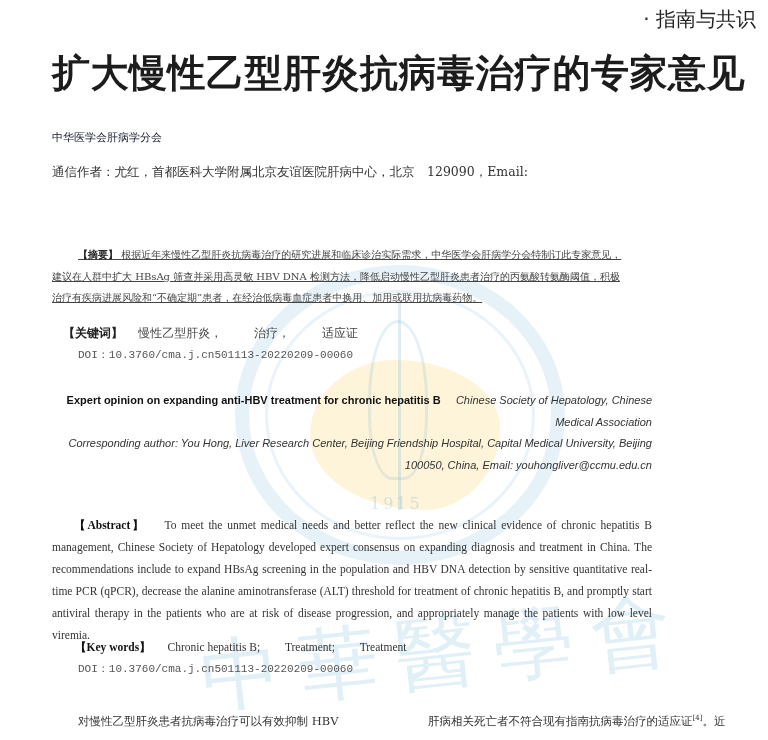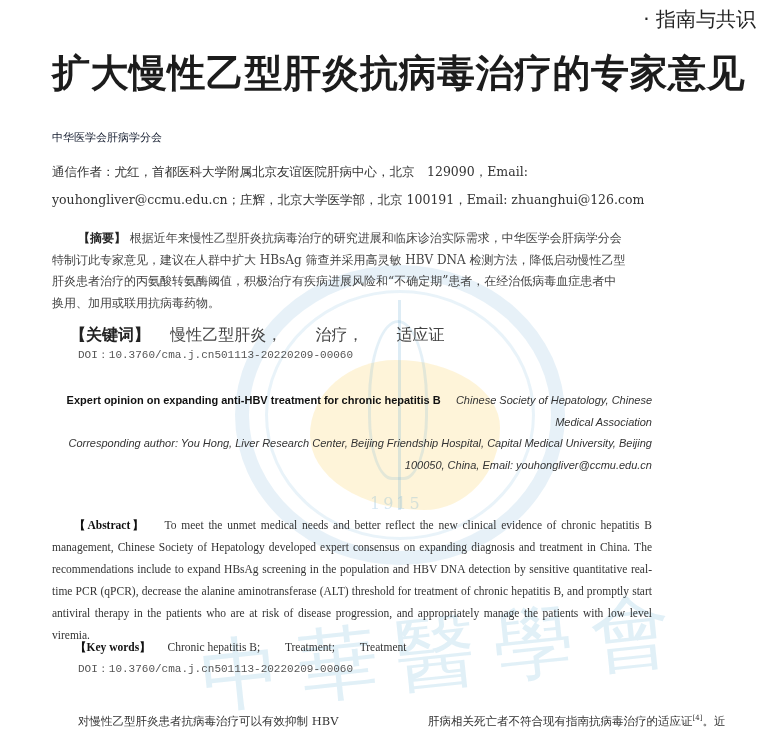--- a/index.html
+++ b/index.html
@@ -66,28 +66,29 @@
     }
     .authors-zh {
       position: absolute; left: 52px; top: 130px;
       font-size: 11px; color: #0f172a;
     }
     .corr-zh {
       position: absolute; left: 52px; top: 158px; width: 640px;
       font-size: 12.5px; color: #333; line-height: 28px;
     }
     .abstract-zh {
-      position: absolute; left: 52px; top: 228px; width: 575px;
-      font-size: 12px; color: #444; line-height: 21.5px;
+      position: absolute; left: 52px; top: 244px; width: 575px;
+      font-size: 10px; color: #444; line-height: 21.5px;
       text-indent: 26px;
+      text-decoration: underline;
     }
     .label-zh { font-weight: bold; color: #222; }
     .kw-zh {
-      position: absolute; left: 70px; top: 325px;
-      font-size: 16px; color: #444;
+      position: absolute; left: 63px; top: 325px;
+      font-size: 12px; color: #444;
     }
     .kw-zh span.item { margin-right: 28px; }
     .doi {
       position: absolute; left: 78px; top: 347px;
       font-size: 11px; color: #555;
       font-family: Liberation Mono, monospace;
     }
     .en-block {
       position: absolute; left: 52px; top: 390px; width: 600px;
       font-size: 11px; color: #333; line-height: 21.5px;
@@ -134,21 +135,20 @@
   <div class="wm wm-calli">中華醫學會</div>
 
   <div class="section-tag">· 指南与共识</div>
 
   <h1 class="title">扩大慢性乙型肝炎抗病毒治疗的专家意见</h1>
 
   <div class="authors-zh">中华医学会肝病学分会</div>
 
   <div class="corr-zh">
     <div>通信作者：尤红，首都医科大学附属北京友谊医院肝病中心，北京　129090，Email:</div>
-    <div>youhongliver@ccmu.edu.cn；庄辉，北京大学医学部，北京 100191，Email: zhuanghui@126.com</div>
   </div>
 
   <p class="abstract-zh">
     <span class="label-zh">【摘要】</span>
     <span>根据近年来慢性乙型肝炎抗病毒治疗的研究进展和临床诊治实际需求，中华医学会肝病学分会特制订此专家意见，建议在人群中扩大 HBsAg 筛查并采用高灵敏 HBV DNA 检测方法，降低启动慢性乙型肝炎患者治疗的丙氨酸转氨酶阈值，积极治疗有疾病进展风险和“不确定期”患者，在经治低病毒血症患者中换用、加用或联用抗病毒药物。</span>
   </p>
 
   <div class="kw-zh">
     <span class="label-zh">【关键词】</span>
     &nbsp;&nbsp;

